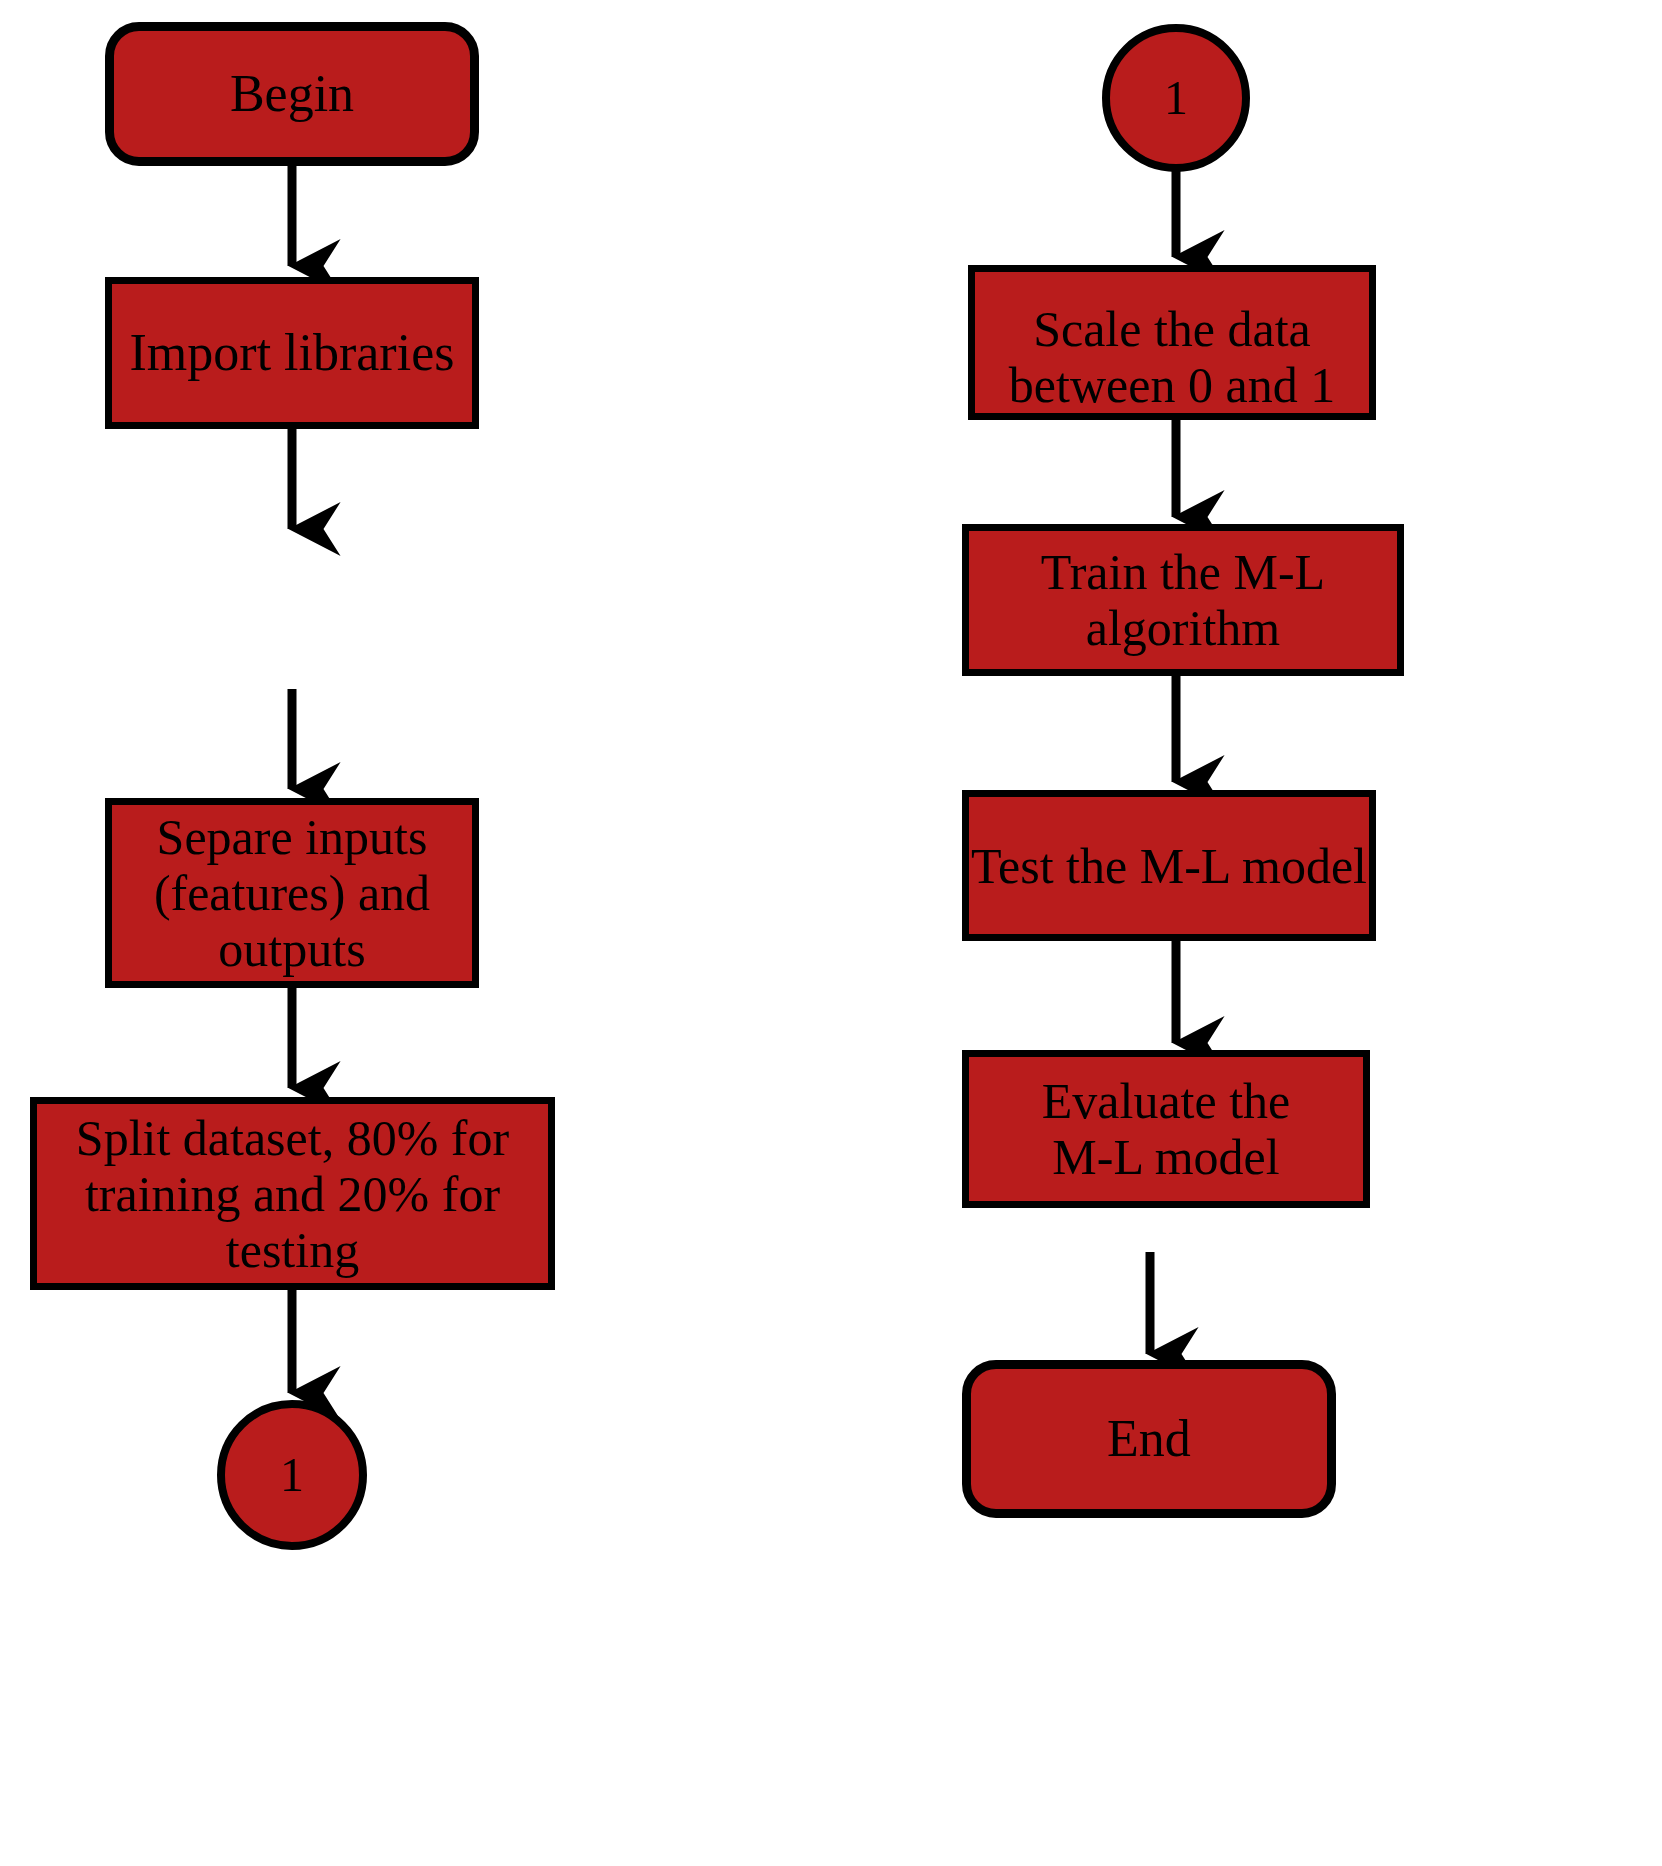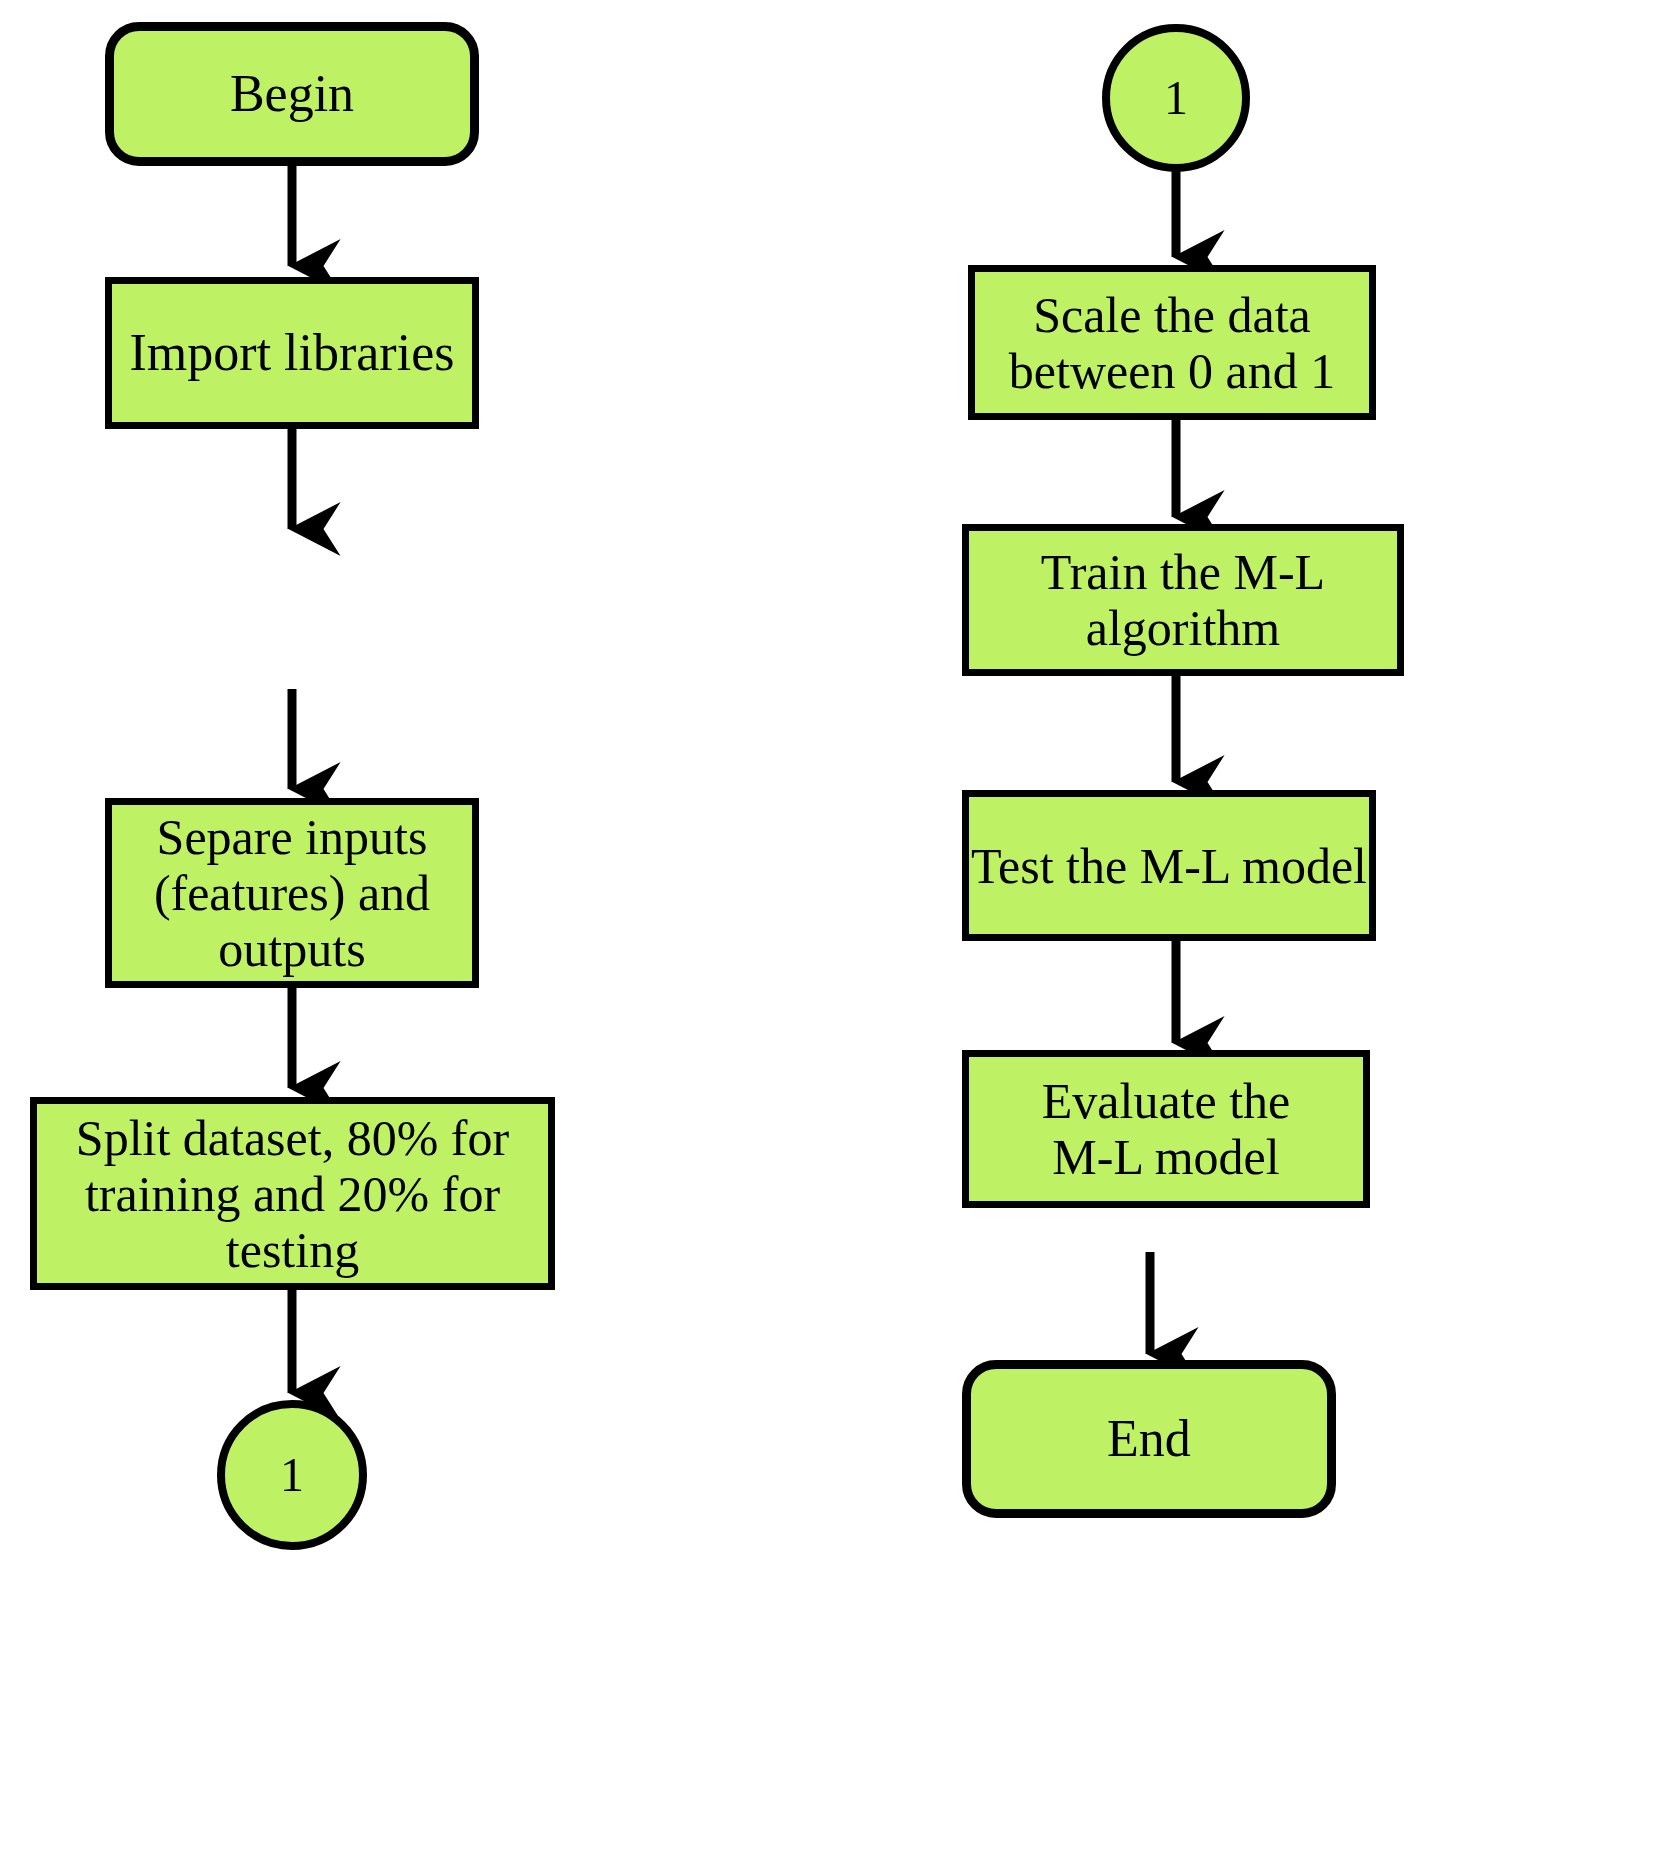--- a/index.html
+++ b/index.html
@@ -18,21 +18,21 @@
     background: #ffffff;
     overflow: hidden;
   }
   .node {
     position: absolute;
     box-sizing: border-box;
     display: flex;
     align-items: center;
     justify-content: center;
     text-align: center;
-    background: #bef264;
+    background: #b91c1c;
     color: #000000;
   }
   .node .label {
     display: block;
     white-space: pre-line;
     line-height: 1.12;
     color: #000000;
   }
   .process {
     border: 7px solid #000000;
@@ -104,21 +104,21 @@
   </div>
 
   <div class="node connector" style="left:217px; top:1400px; width:150px; height:150px;">
     <span class="label fs-48">1</span>
   </div>
 
   <div class="node connector" style="left:1102px; top:24px; width:148px; height:148px;">
     <span class="label fs-48">1</span>
   </div>
 
-  <div class="node process" style="left:968px; top:265px; width:408px; height:155px;">
+  <div class="node process" style="left:968px; top:265px; width:408px; height:155px;align-items:flex-end;">
     <span class="label fs-50">Scale the data
 between 0 and 1</span>
   </div>
 
   <div class="node process" style="left:962px; top:524px; width:442px; height:152px;">
     <span class="label fs-50">Train the M-L
 algorithm</span>
   </div>
 
   <div class="node process" style="left:962px; top:790px; width:414px; height:151px;">

